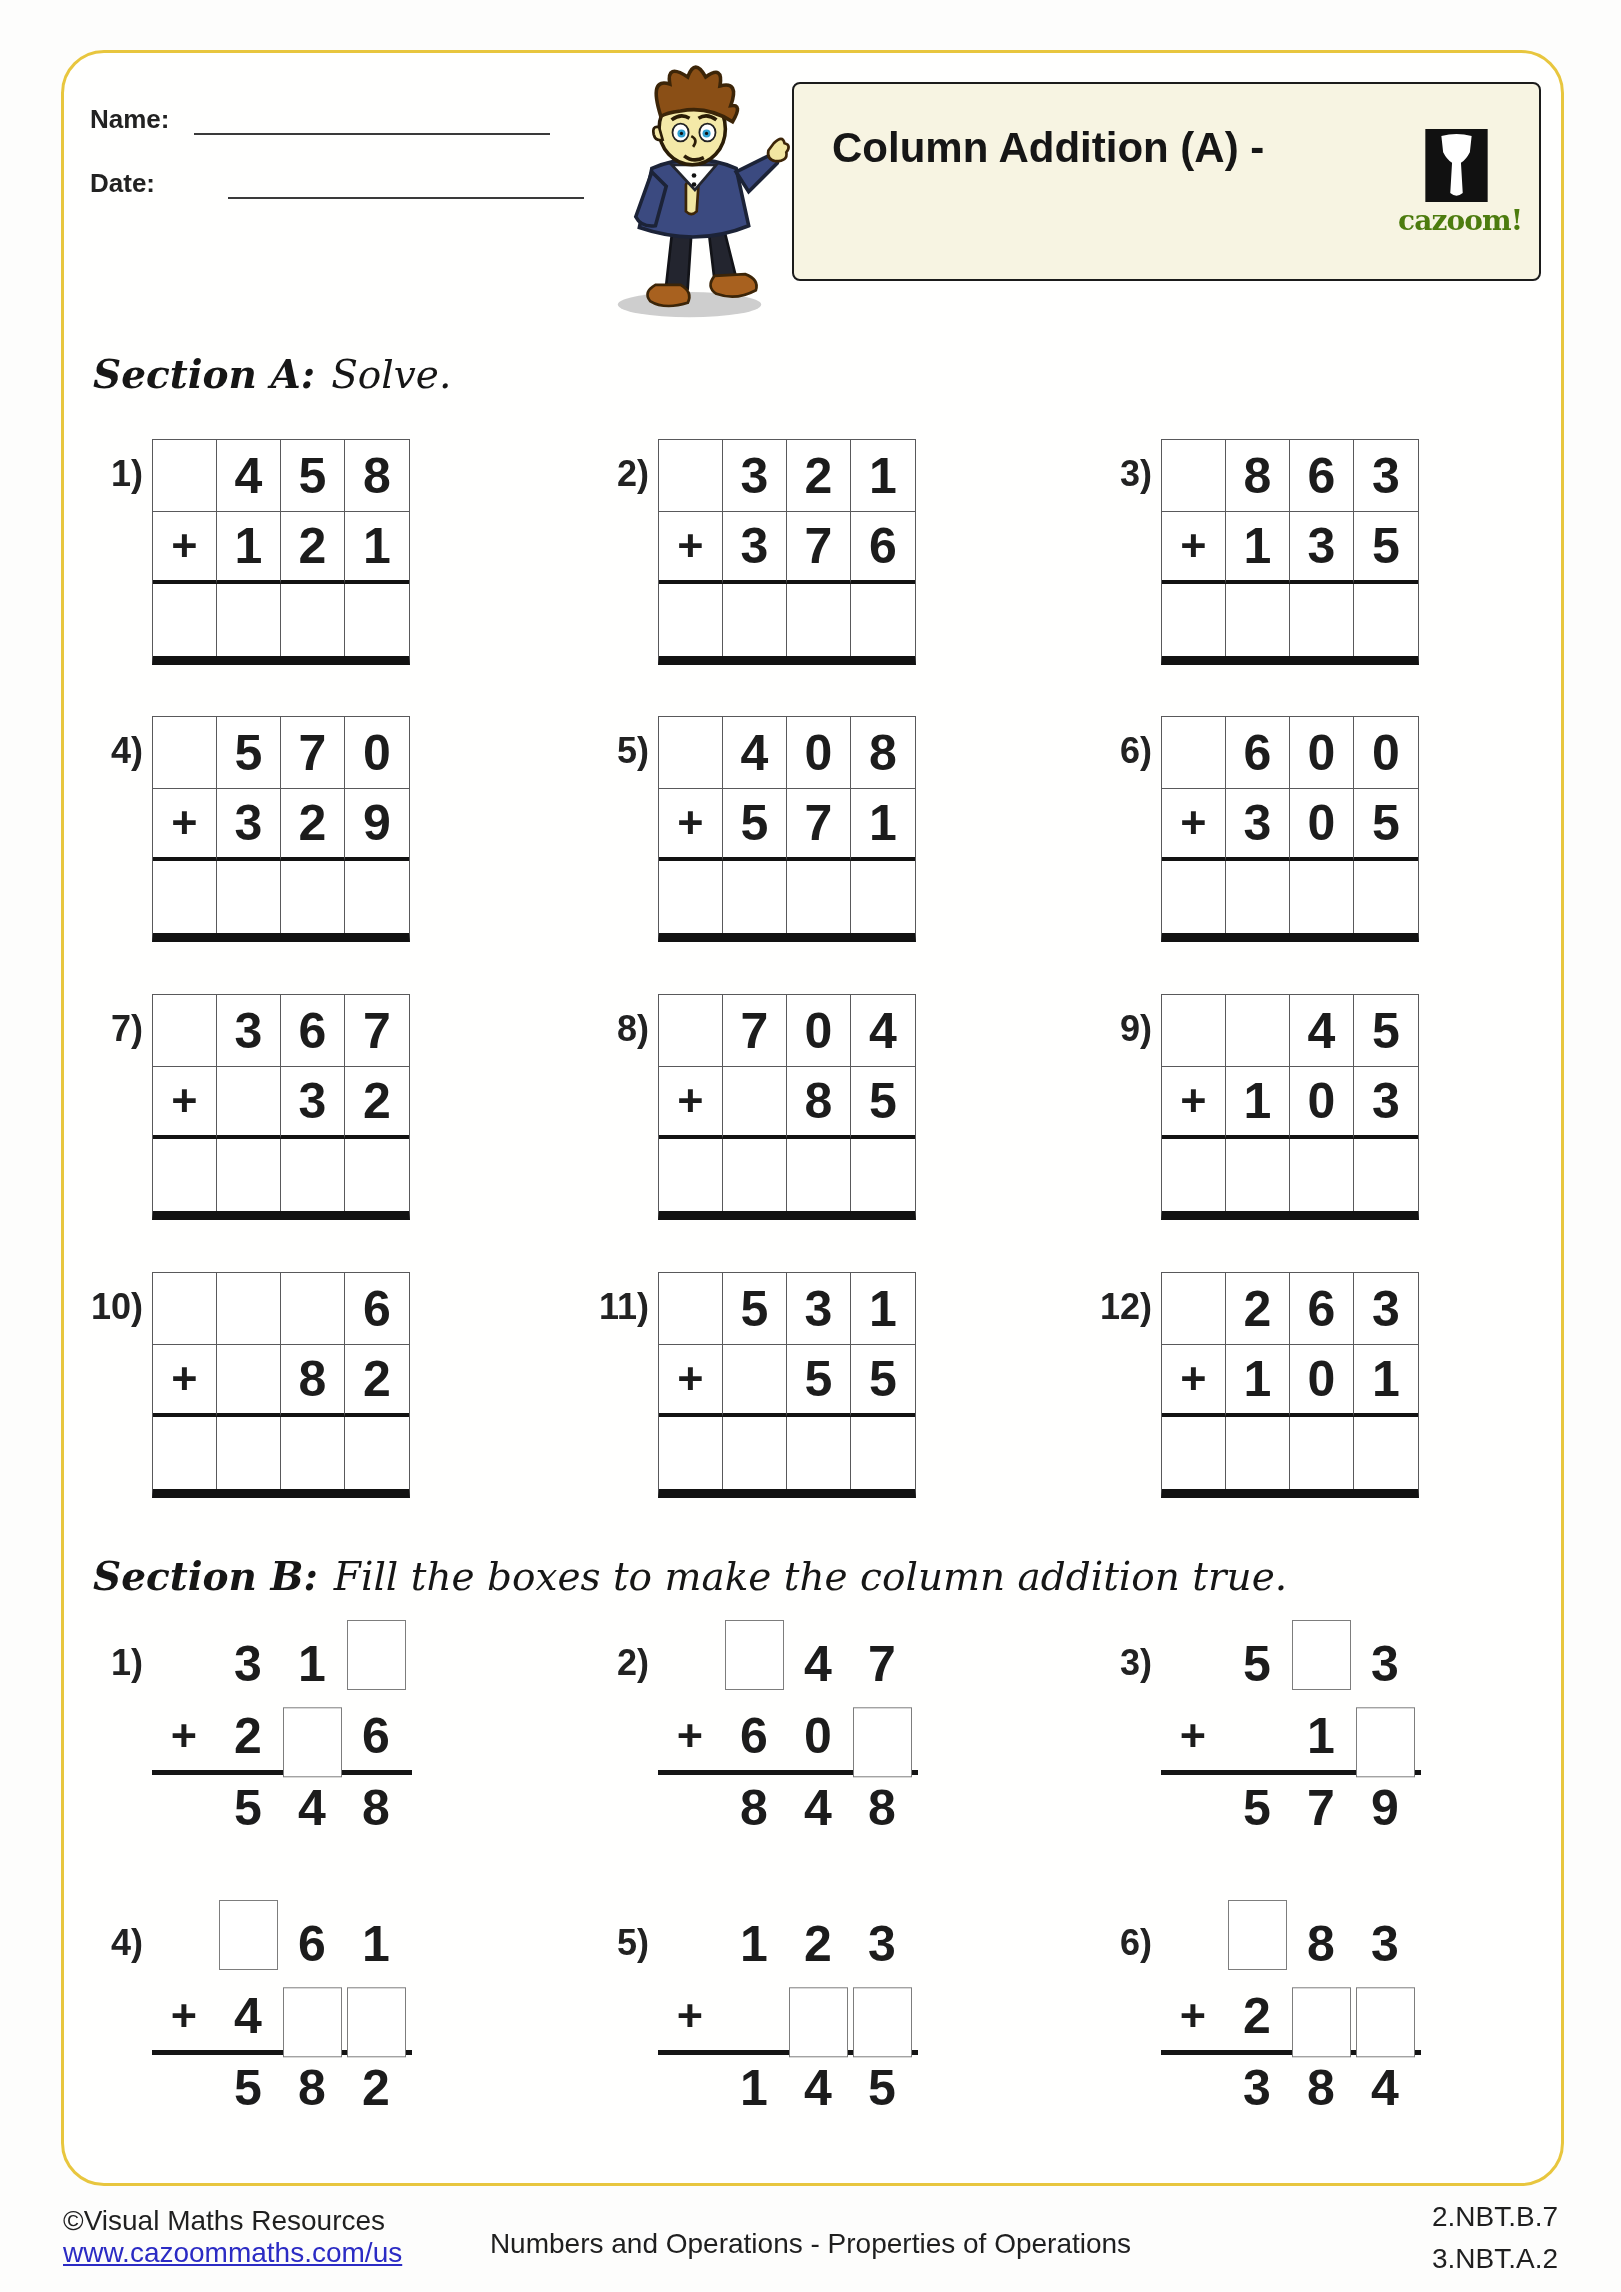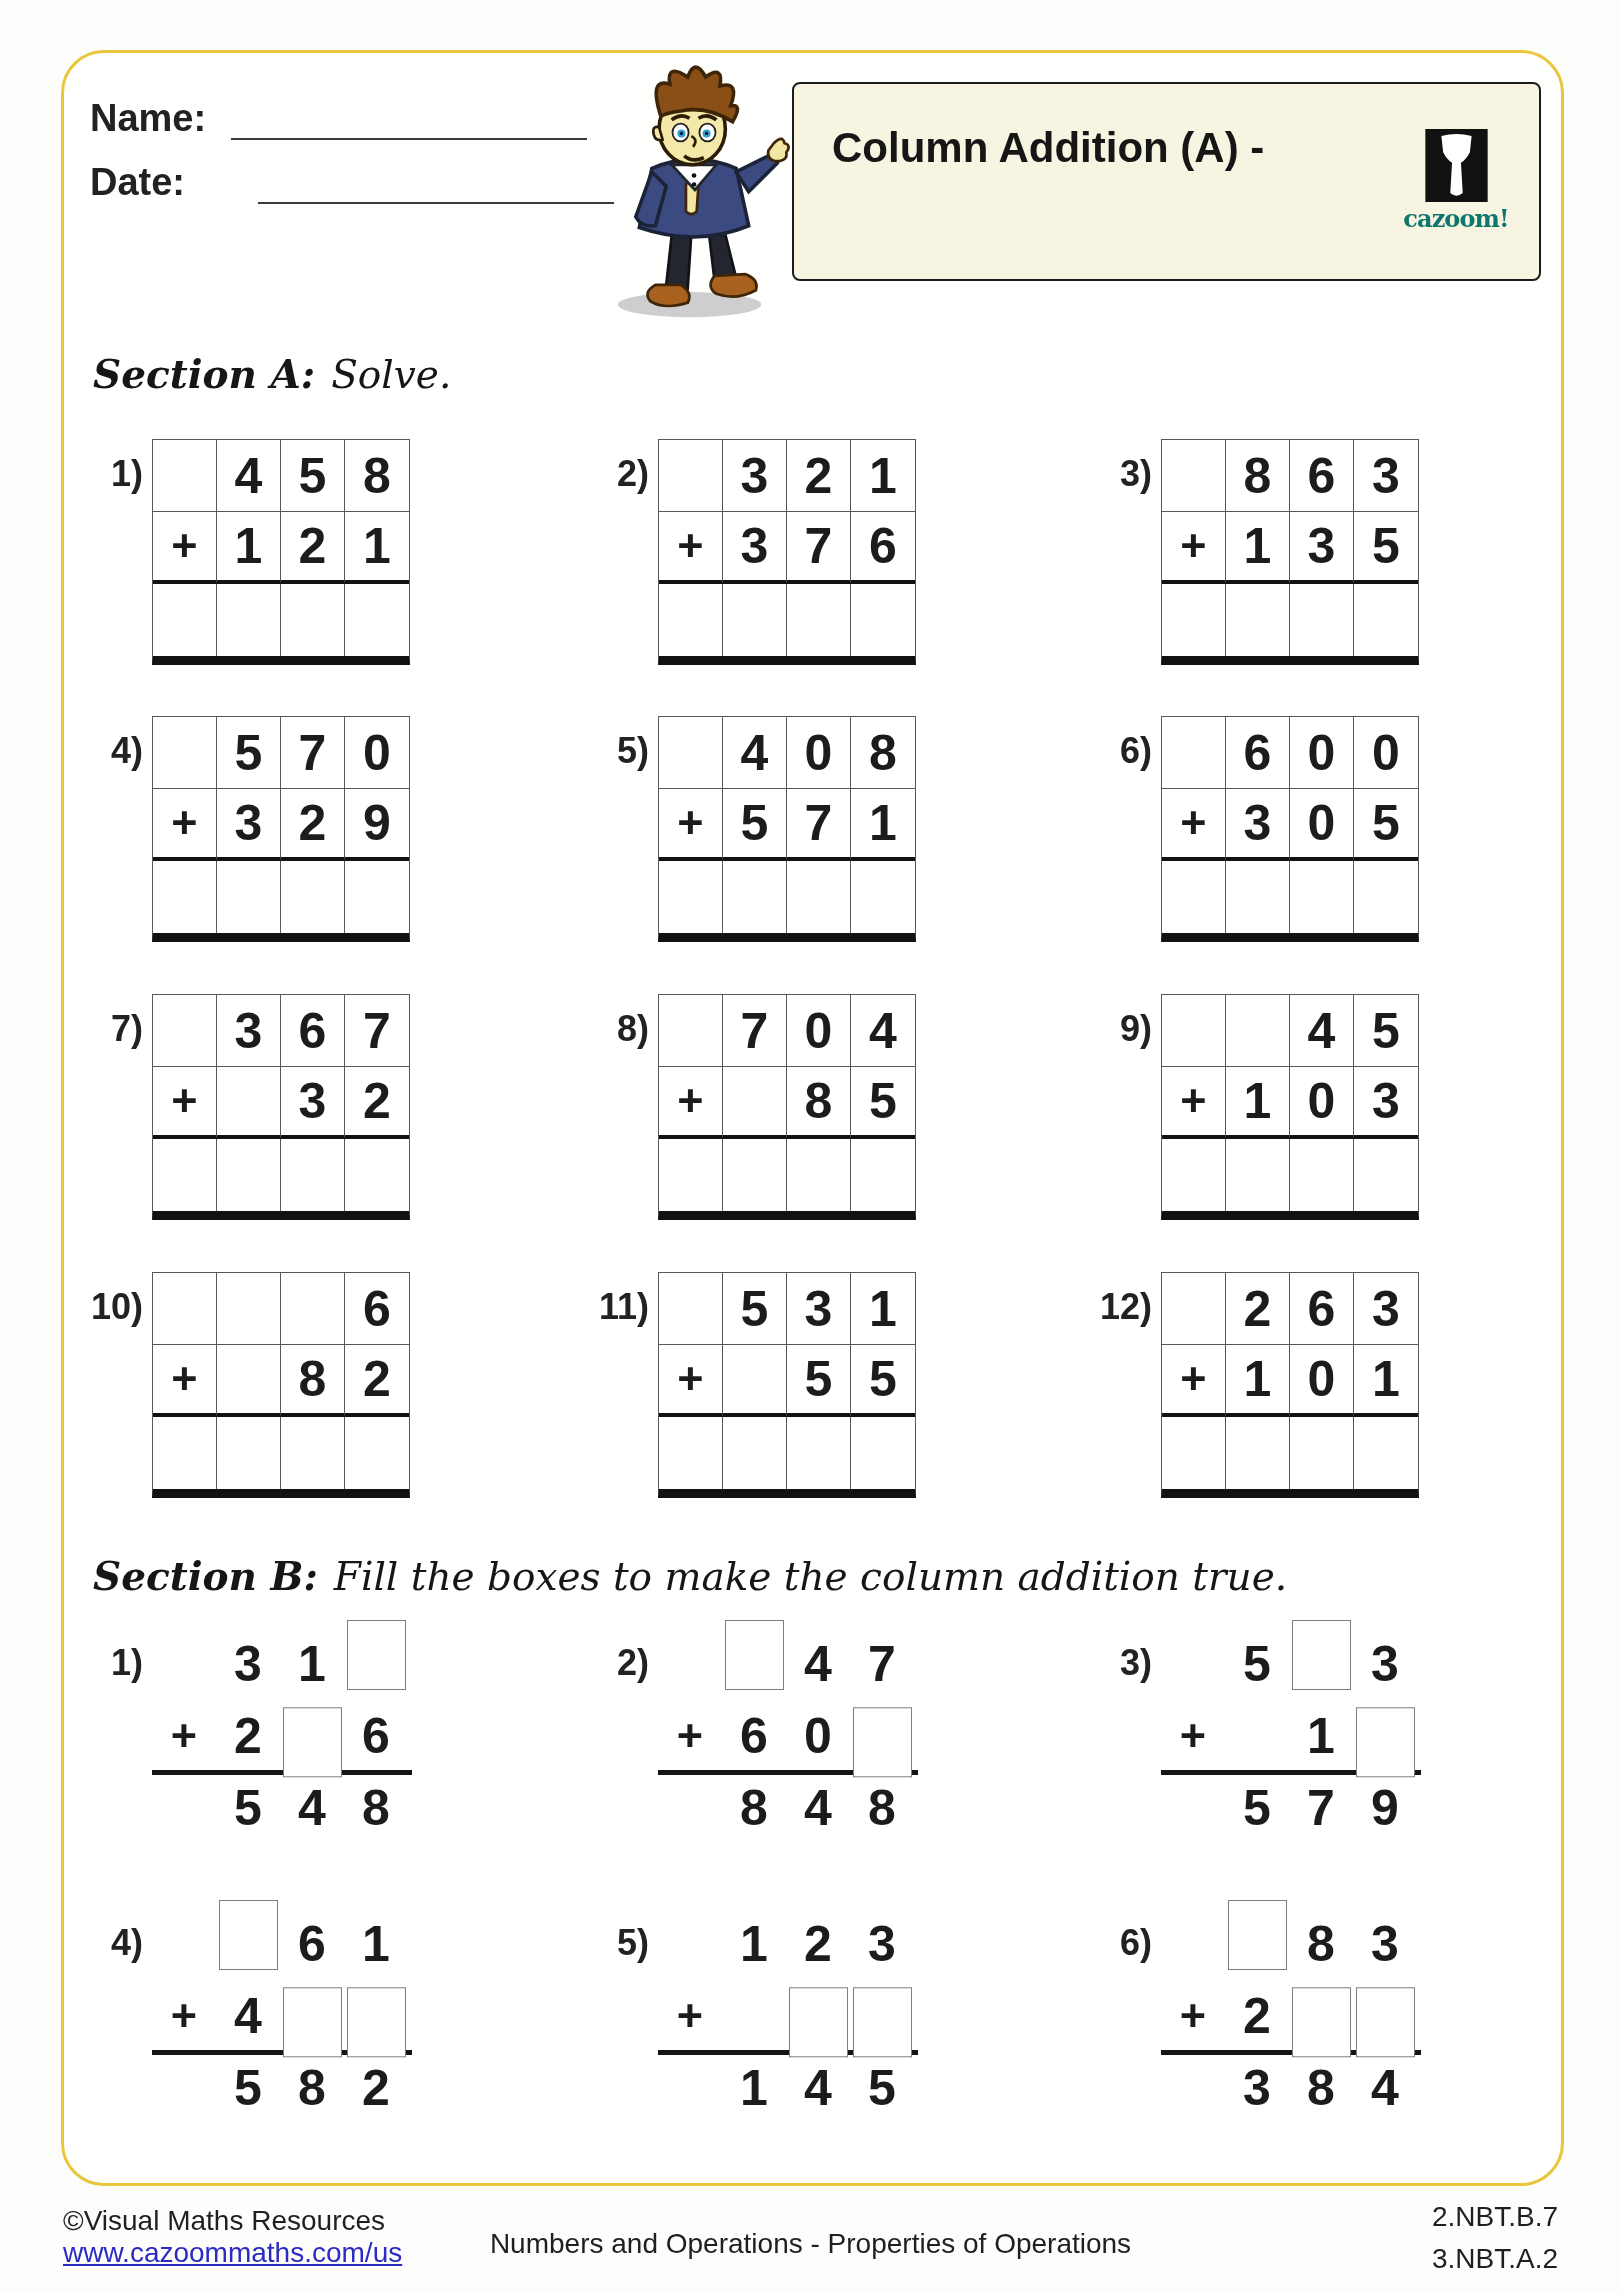--- a/index.html
+++ b/index.html
@@ -3,28 +3,28 @@
 <meta charset="utf-8">
 <style>
   html,body{margin:0;padding:0;background:#ffffff;}
   .sheet{position:relative;width:1621px;height:2293px;background:#fdfdfc;overflow:hidden;
          font-family:"Liberation Sans",sans-serif;color:#1d1d1d;}
   .frame{position:absolute;left:61px;top:50px;width:1497px;height:2130px;
          border:3.6px solid #e8c63e;border-radius:43px;background:#fffffe;}
 
   
   .hdr-row{position:absolute;display:flex;align-items:flex-end;}
-  .hdr-label{font-size:38px;font-weight:bold;color:#222;}
+  .hdr-label{font-size:26px;font-weight:bold;color:#222;}
   .hdr-line{display:inline-block;width:356px;border-bottom:2.7px solid #3a3a3a;height:36px;margin-left:25px;}
   .titlebox{position:absolute;left:792px;top:82px;width:745px;height:195px;background:#f7f4e2;
             border:2.7px solid #1b1b1b;border-radius:8px;}
   .titletext{position:absolute;left:38px;top:34px;font-size:42px;font-weight:bold;line-height:1.45;color:#161616;}
   .logo{position:absolute;right:25px;top:45px;width:116px;text-align:center;}
   .logo-drum{display:block;margin:0 auto;}
-  .logo-word{font-family:"DejaVu Serif",serif;font-weight:bold;font-size:24px;letter-spacing:-0.9px;color:#0f766e;margin-top:1.8px;}
+  .logo-word{font-family:"DejaVu Serif",serif;font-weight:bold;font-size:28px;letter-spacing:-0.9px;color:#4d7c0f;margin-top:1.8px;}
 
   
   .sec-head{position:absolute;font-family:"DejaVu Serif",serif;font-size:39px;color:#161616;}
   .sec-head b{font-style:italic;font-weight:bold;}
   .sec-head i{font-style:italic;font-weight:normal;margin-left:16px;}
 
   
   .prob{position:absolute;}
   .plabel{position:absolute;left:0;top:14.3px;width:82px;text-align:right;padding-right:12.5px;
           font-size:36px;font-weight:bold;color:#222;}

